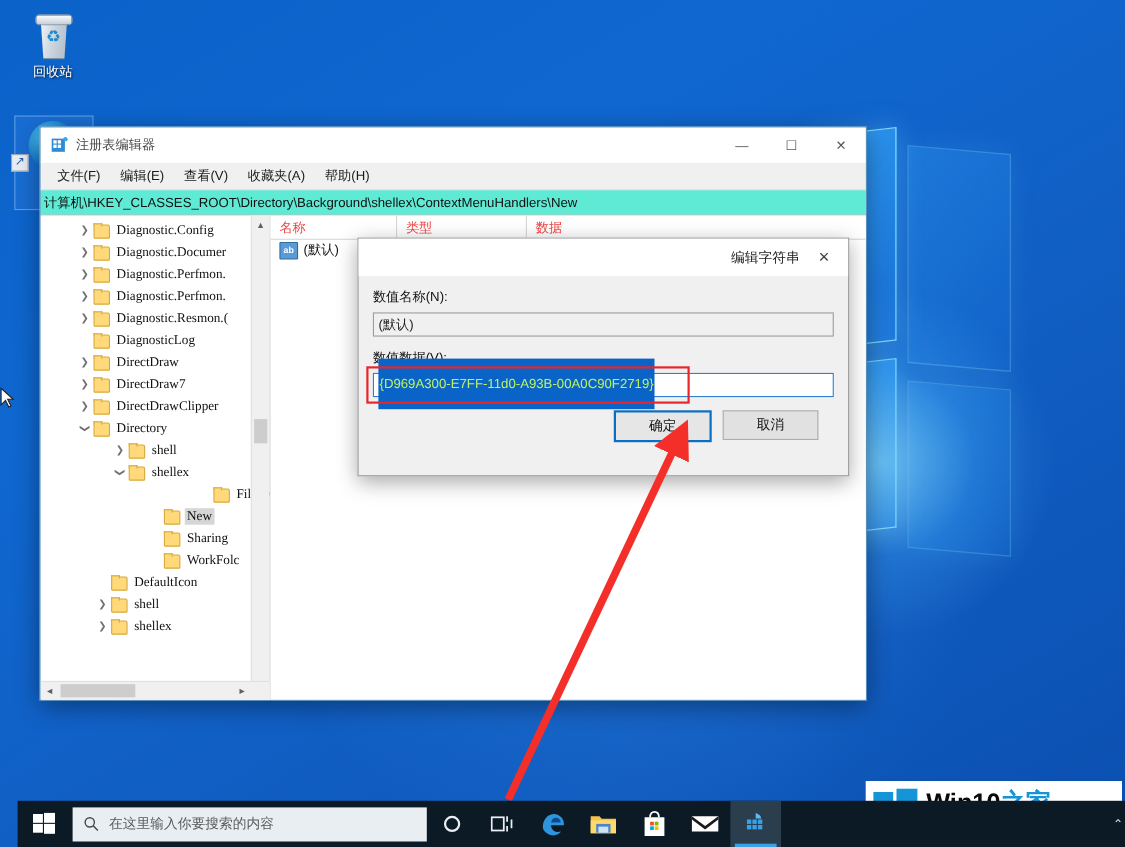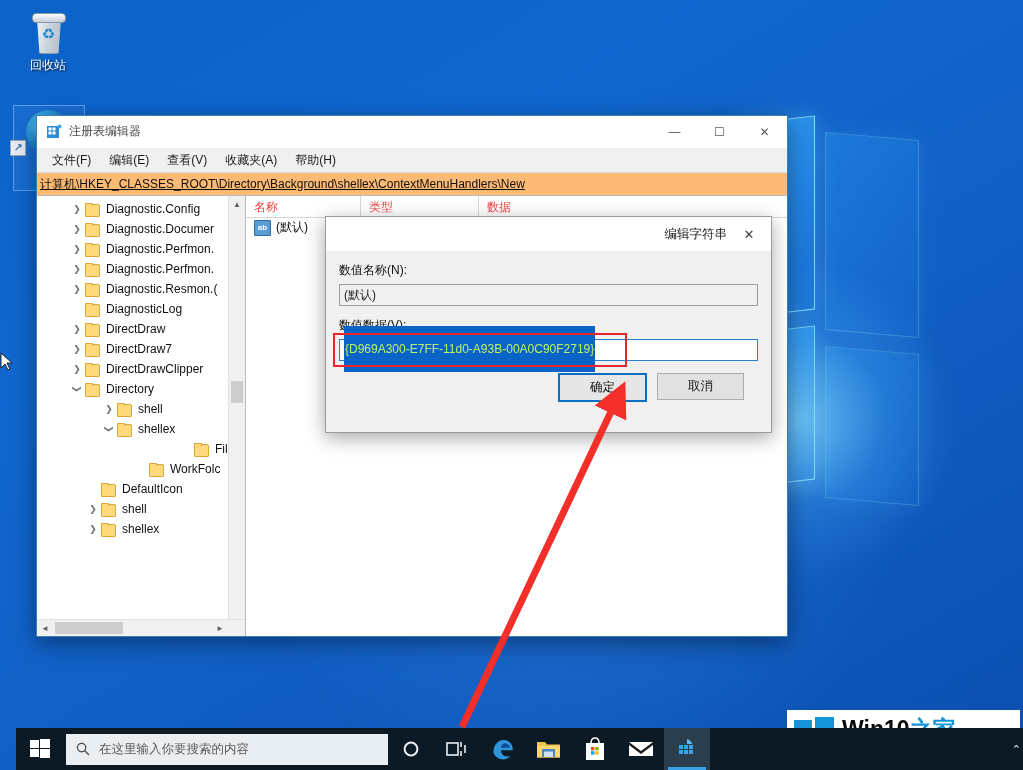--- a/index.html
+++ b/index.html
@@ -113,23 +113,23 @@
     color: #5a5a5a; font-size: 12px; cursor: default;
   }
 
   #menubar {
     height: 24px; background: #f0f0f0; display: flex; align-items: center;
     padding-left: 6px; border-bottom: 1px solid #dedede;
   }
   .menu-item { font-size: 12px; color: #1a1a1a; padding: 3px 9px; }
 
   #addressbar {
-    height: 22px; background: #fdba74; border-bottom: 1px solid #bdbdbd;
+    height: 22px; background: #5eead4; border-bottom: 1px solid #bdbdbd;
     display: flex; align-items: center; padding-left: 3px;
-    font-size: 12px; color: #111; white-space: nowrap; overflow: hidden; text-decoration: underline;
+    font-size: 12px; color: #111; white-space: nowrap; overflow: hidden;
   }
 
   #panes { flex: 1; display: flex; background: #fff; overflow: hidden; }
 
   
   #tree-pane {
     width: 208px; background: #fff; border-right: 1px solid #bdbdbd;
     position: relative; display: flex; flex-direction: column;
   }
   #tree-scroll {
@@ -148,21 +148,21 @@
     width: 15px; height: 13px; flex: 0 0 15px; margin-right: 4px; position: relative;
   }
   .folder:before {
     content: ""; position: absolute; left: 0; top: 1px; width: 13px; height: 11px;
     background: #ffd97a; border: 1px solid #d8a93a; border-radius: 1px 2px 1px 1px;
   }
   .folder:after {
     content: ""; position: absolute; left: 0; top: 0px; width: 6px; height: 2px;
     background: #ffd97a; border: 1px solid #d8a93a; border-bottom: none;
   }
-  .tlabel { padding: 0 2px; }
+  .tlabel { padding: 0 2px; font-family: Liberation Serif, serif; }
 
   
   #tree-vbar {
     position: absolute; right: 0; top: 0; width: 16px; bottom: 0;
     background: #f0f0f0; border-left: 1px solid #e0e0e0;
   }
   .vb-arrow {
     height: 16px; display: flex; align-items: center; justify-content: center;
     font-size: 8px; color: #606060; background: #f0f0f0;
   }
@@ -414,20 +414,30 @@
             </div>
             <div class="tnode" style="padding-left: 64px;">
               <span class="twisty" style="transform: rotate(90deg);">❯</span>
               <span class="folder"></span>
               <span class="tlabel">shellex</span>
             </div>
             <div class="tnode" style="padding-left: 96px; margin-left: 45px;">
               <span class="twisty"></span>
               <span class="folder"></span>
               <span class="tlabel">FileSyncE</span>
+            </div>
+            <div class="tnode selected" style="padding-left: 96px;">
+              <span class="twisty"></span>
+              <span class="folder"></span>
+              <span class="tlabel">New</span>
+            </div>
+            <div class="tnode" style="padding-left: 96px;">
+              <span class="twisty"></span>
+              <span class="folder"></span>
+              <span class="tlabel">Sharing</span>
             </div>
             <div class="tnode" style="padding-left: 96px;">
               <span class="twisty"></span>
               <span class="folder"></span>
               <span class="tlabel">WorkFolc</span>
             </div>
             <div class="tnode" style="padding-left: 48px;">
               <span class="twisty"></span>
               <span class="folder"></span>
               <span class="tlabel">DefaultIcon</span>

